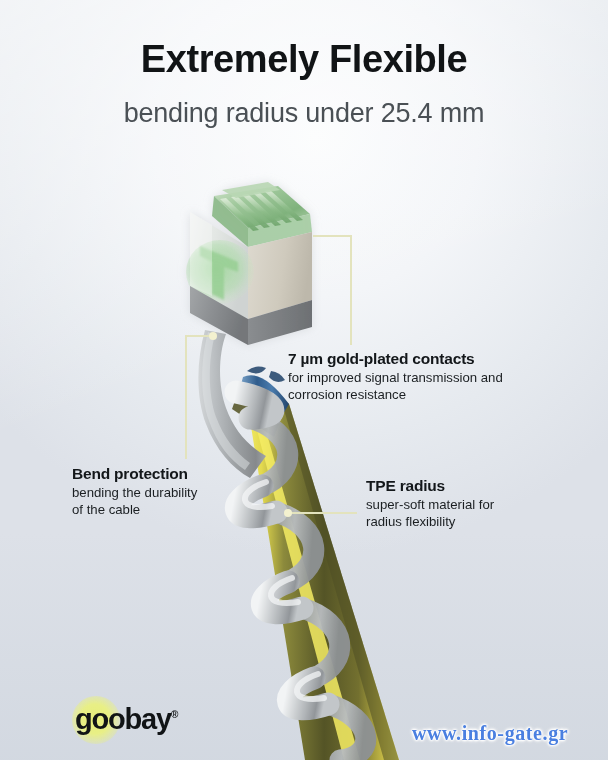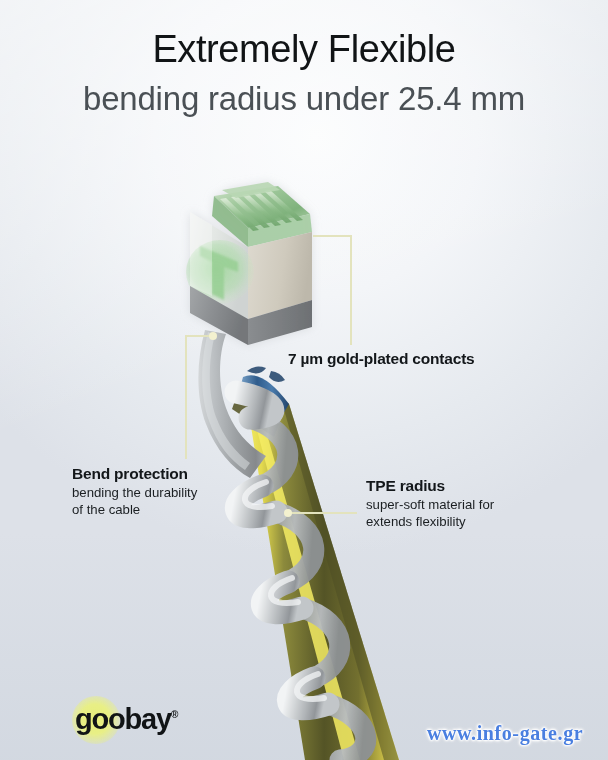--- a/index.html
+++ b/index.html
@@ -31,28 +31,28 @@
   
   .header {
     position: absolute;
     top: 22px;
     left: 0;
     width: 100%;
     text-align: center;
   }
   .title {
     font-size: 38px;
-    font-weight: normal;
+    font-weight: bold;
     color: #111416;
     letter-spacing: -0.4px;
     line-height: 1.12;
-    margin: 6px;
+    margin: 16px;
   }
   .subtitle {
-    font-size: 33px;
+    font-size: 27px;
     font-weight: normal;
     color: #4a5055;
     letter-spacing: -0.2px;
     line-height: 1.2;
     margin: 8px 0 8px 0;
   }
 
   
   .product {
     position: absolute;
@@ -115,21 +115,21 @@
   }
   .logo-reg {
     font-size: 10px;
     vertical-align: super;
     letter-spacing: 0;
   }
 
   
   .watermark {
     position: absolute;
-    left: 427px;
+    left: 412px;
     top: 722px;
     font-family: "Liberation Serif", serif;
     font-weight: bold;
     font-size: 20px;
     color: #4a7fe0;
     letter-spacing: 0.6px;
     text-shadow:
        0 0 4px #ffffff, 0 0 4px #ffffff,
        1px 0 2px #ffffff, -1px 0 2px #ffffff,
        0 1px 2px #ffffff, 0 -1px 2px #ffffff;
@@ -336,32 +336,34 @@
       <path d="M288,513 L357,513"></path>
     </g>
     <g>
       <circle cx="213" cy="336" r="4" fill="#f3f1cf"></circle>
       <circle cx="288" cy="513" r="4" fill="#f3f1cf"></circle>
     </g>
   </svg>
 
   <div class="callout" id="callout-gold">
     <p class="callout-title">7 µm gold-plated contacts</p>
+    <p class="callout-body">for improved signal transmission and
+corrosion resistance</p>
   </div>
 
   <div class="callout" id="callout-bend">
     <p class="callout-title">Bend protection</p>
     <p class="callout-body">bending the durability
 of the cable</p>
   </div>
 
   <div class="callout" id="callout-tpe">
     <p class="callout-title">TPE radius</p>
     <p class="callout-body">super-soft material for
-extends flexibility</p>
+radius flexibility</p>
   </div>
 
   <div class="logo">
     <div class="logo-glow"></div>
     <div class="logo-text"><span>g</span><span>oo</span><span>bay</span><span class="logo-reg">®</span></div>
   </div>
 
   <div class="watermark">www.info-gate.gr</div>
 </div>
 

